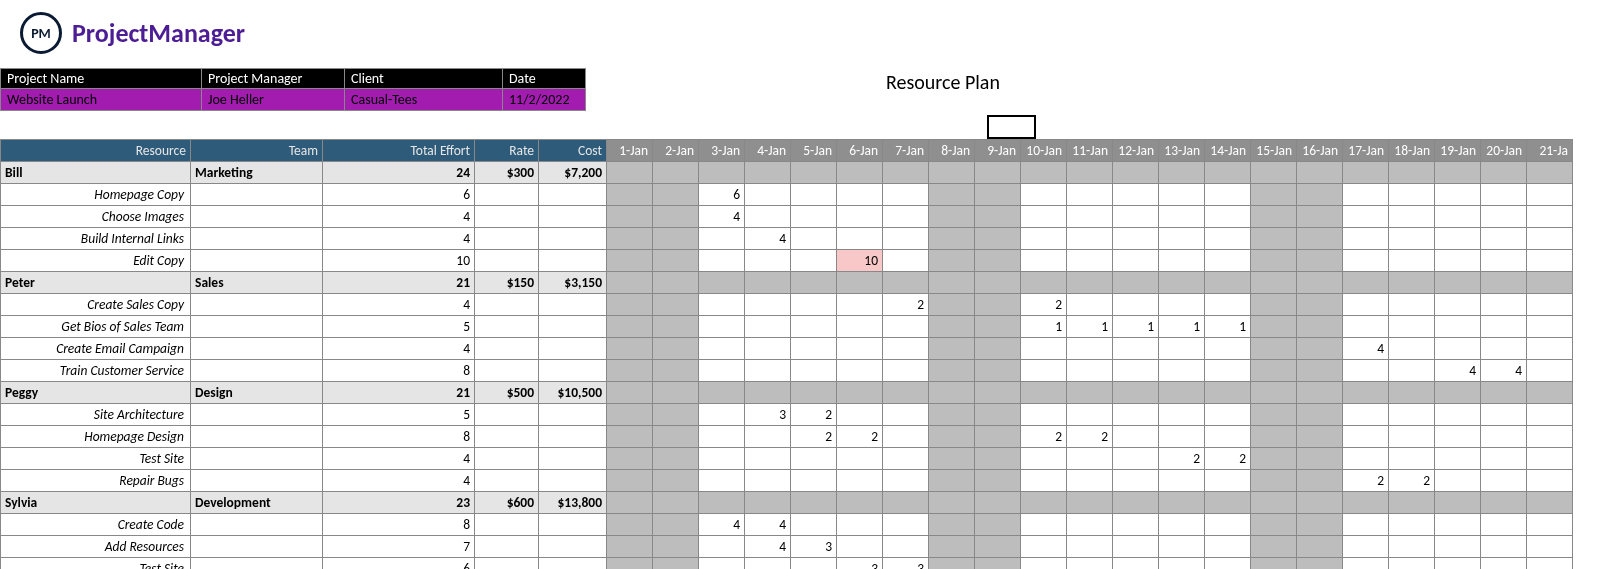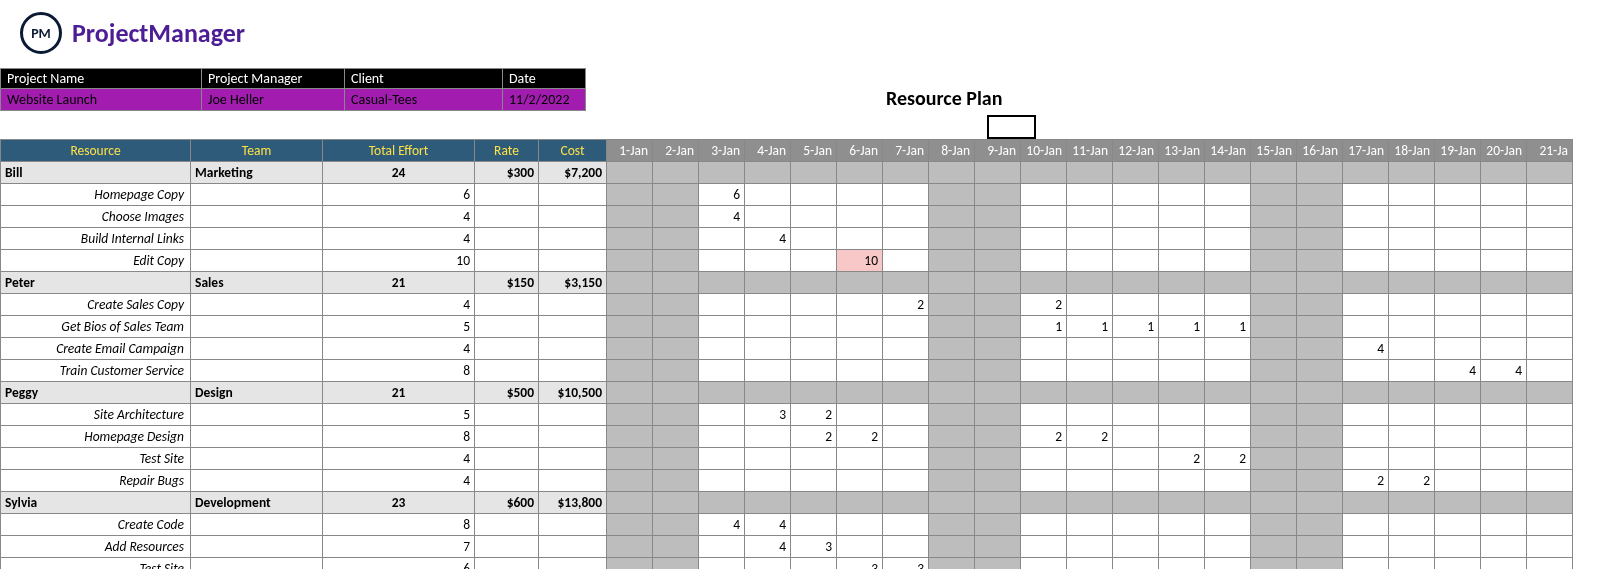--- a/index.html
+++ b/index.html
@@ -11,44 +11,44 @@
   
   .top-row{display:flex;align-items:flex-start;}
   .info-tbl{border-collapse:collapse;}
   .info-tbl th{background:#000;color:#fff;font-weight:400;text-align:left;padding:1px 6px;border:1px solid #888;font-size:14px;}
   .info-tbl td{background:#a21caf;padding:2px 6px;border:1px solid #888;font-size:14px;}
   .info-tbl .c0{width:188px;}
   .info-tbl .c1{width:130px;}
   .info-tbl .c2{width:145px;}
   .info-tbl .c3{width:70px;}
   .title-wrap{flex:1;display:flex;align-items:center;justify-content:flex-start;}
-  .title{font-size:20px;font-weight:700;margin-left:300px;margin-top:18px;}
+  .title{font-size:20px;font-weight:400;margin-left:300px;margin-top:2px;}
   
   .cursor-box{width:45px;height:20px;border:2px solid #000;background:#fff;position:absolute;left:987px;top:115px;}
   .rel{position:relative;}
   
   .grid{border-collapse:collapse;table-layout:fixed;width:1565px;margin-top:28px;}
   .grid col.res{width:190px;}
   .grid col.team{width:132px;}
   .grid col.eff{width:152px;}
   .grid col.rate{width:64px;}
   .grid col.cost{width:68px;}
   .grid col.day{width:46px;}
   .grid th,.grid td{border:1px solid #888;padding:1px 4px;height:19px;font-size:13.5px;white-space:nowrap;overflow:hidden;}
-  .grid thead th{background:#2e5b7a;color:#fde047;font-weight:400;text-align:center;}
+  .grid thead th{background:#2e5b7a;color:#e5e5e5;font-weight:400;text-align:right;}
   .grid thead th.day{background:#8f8f8f;color:#fff;text-align:right;}
   .grid .group td{background:#e5e5e5;font-weight:700;}
   .grid .group td.num{text-align:right;}
   .grid .group td.day{background:#bdbdbd;}
   .grid .task td.res{font-style:italic;text-align:right;padding-right:6px;}
   .grid .task td.eff{text-align:right;}
   .grid td.day{text-align:right;}
   .grid td.wk{background:#bdbdbd;}
   .grid td.hl{background:#f8c7c7;}
-  .grid .group td.eff{text-align:center;}
+  .grid .group td.eff{text-align:right;}
   .grid .group td.rate{text-align:right;}
   .grid .group td.cost{text-align:right;}
 </style>
 </head>
 <body>
 <div class="page rel">
 
 <div class="logo-row">
   <div class="logo-badge">PM</div>
   <div class="logo-text">ProjectManager</div>

